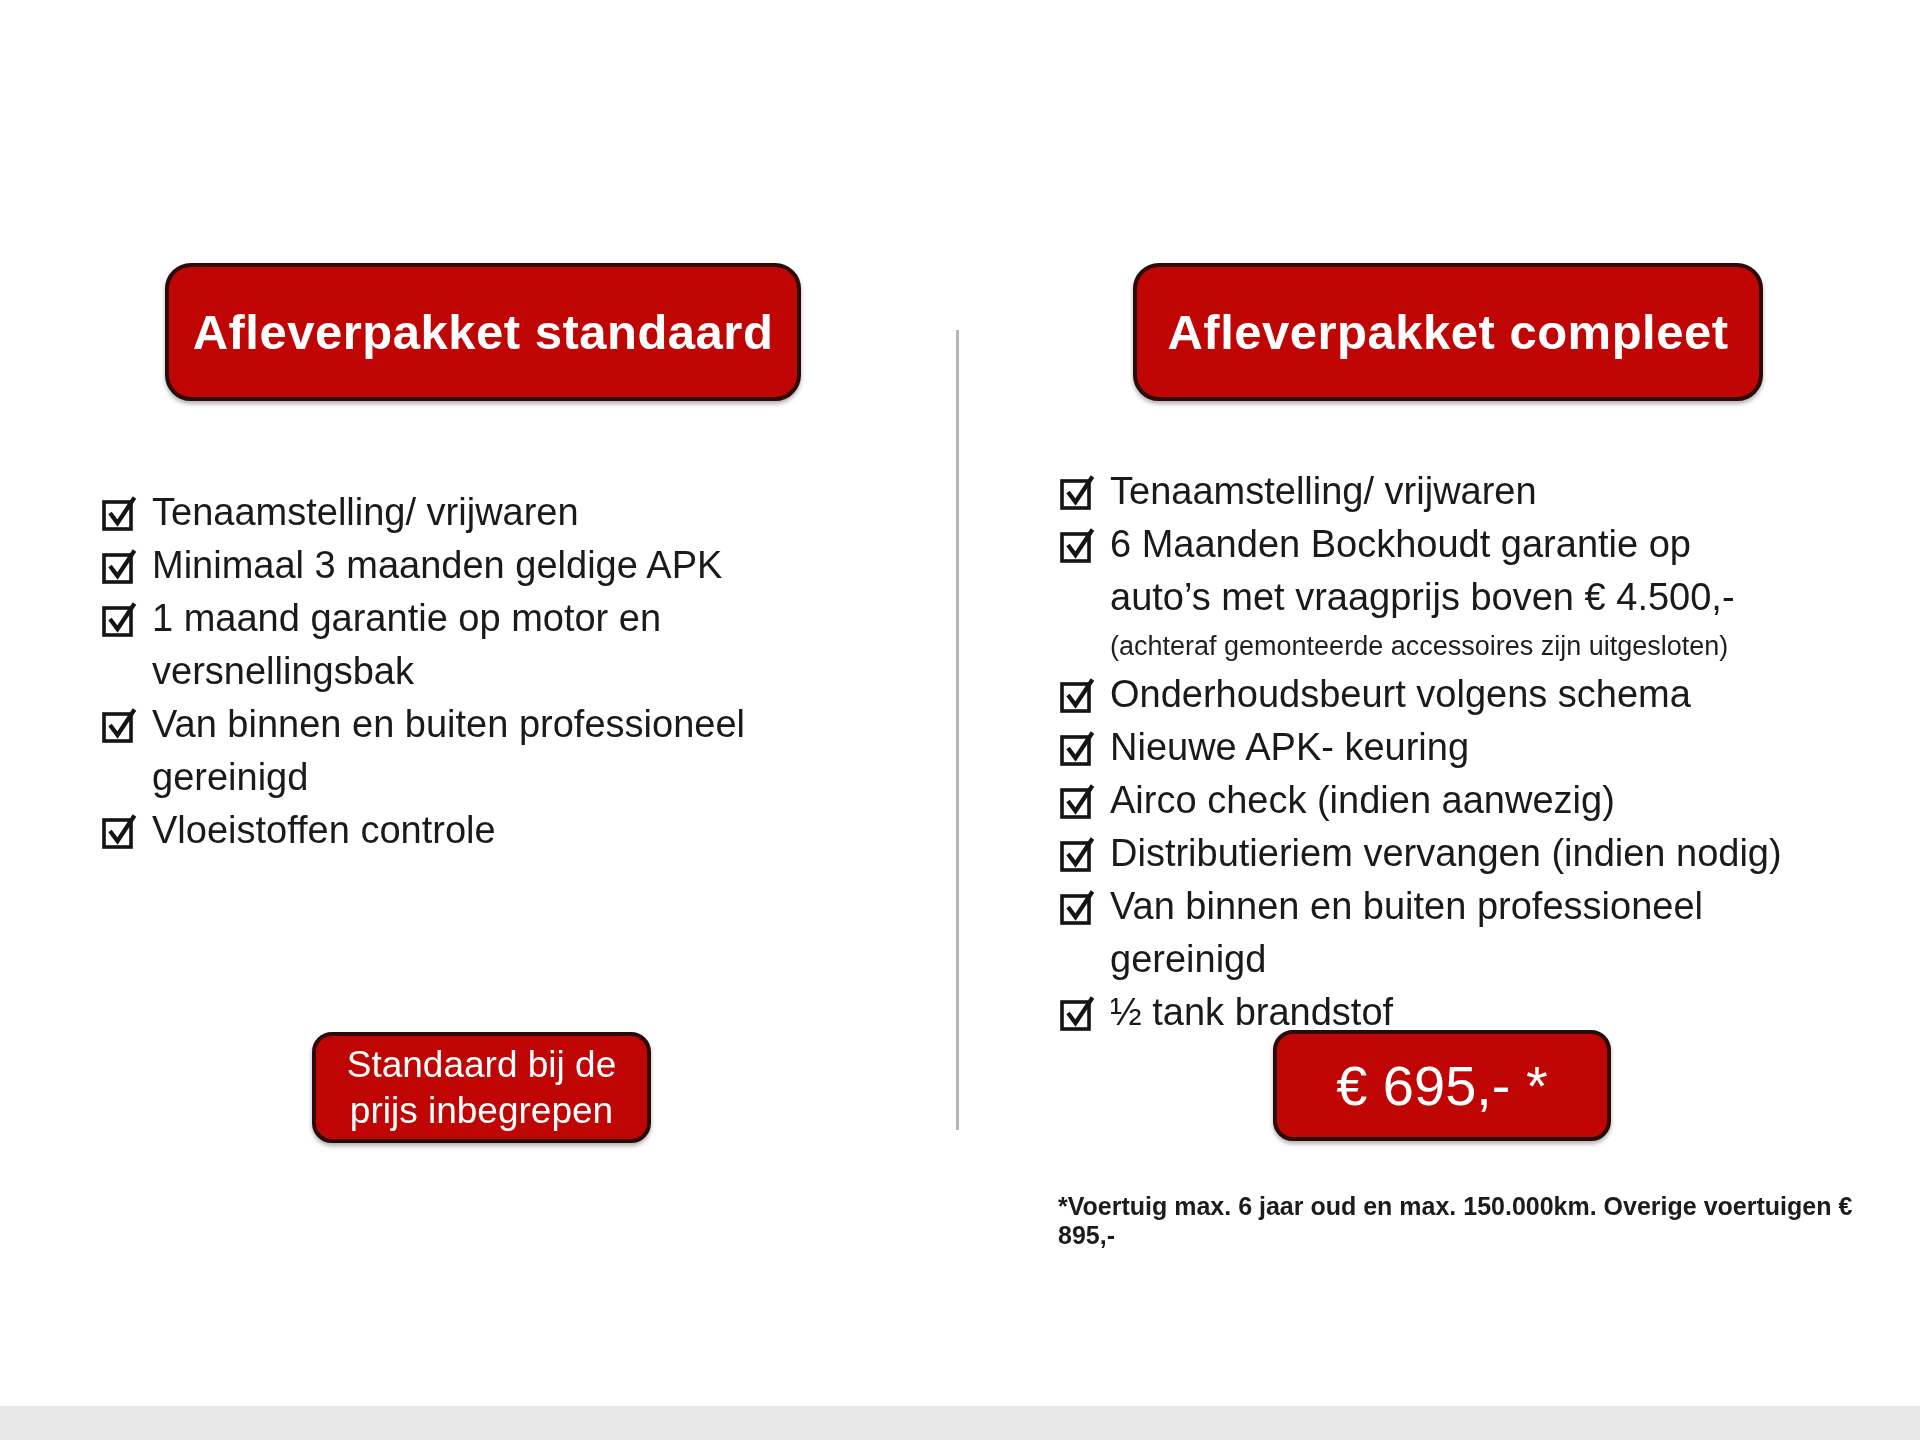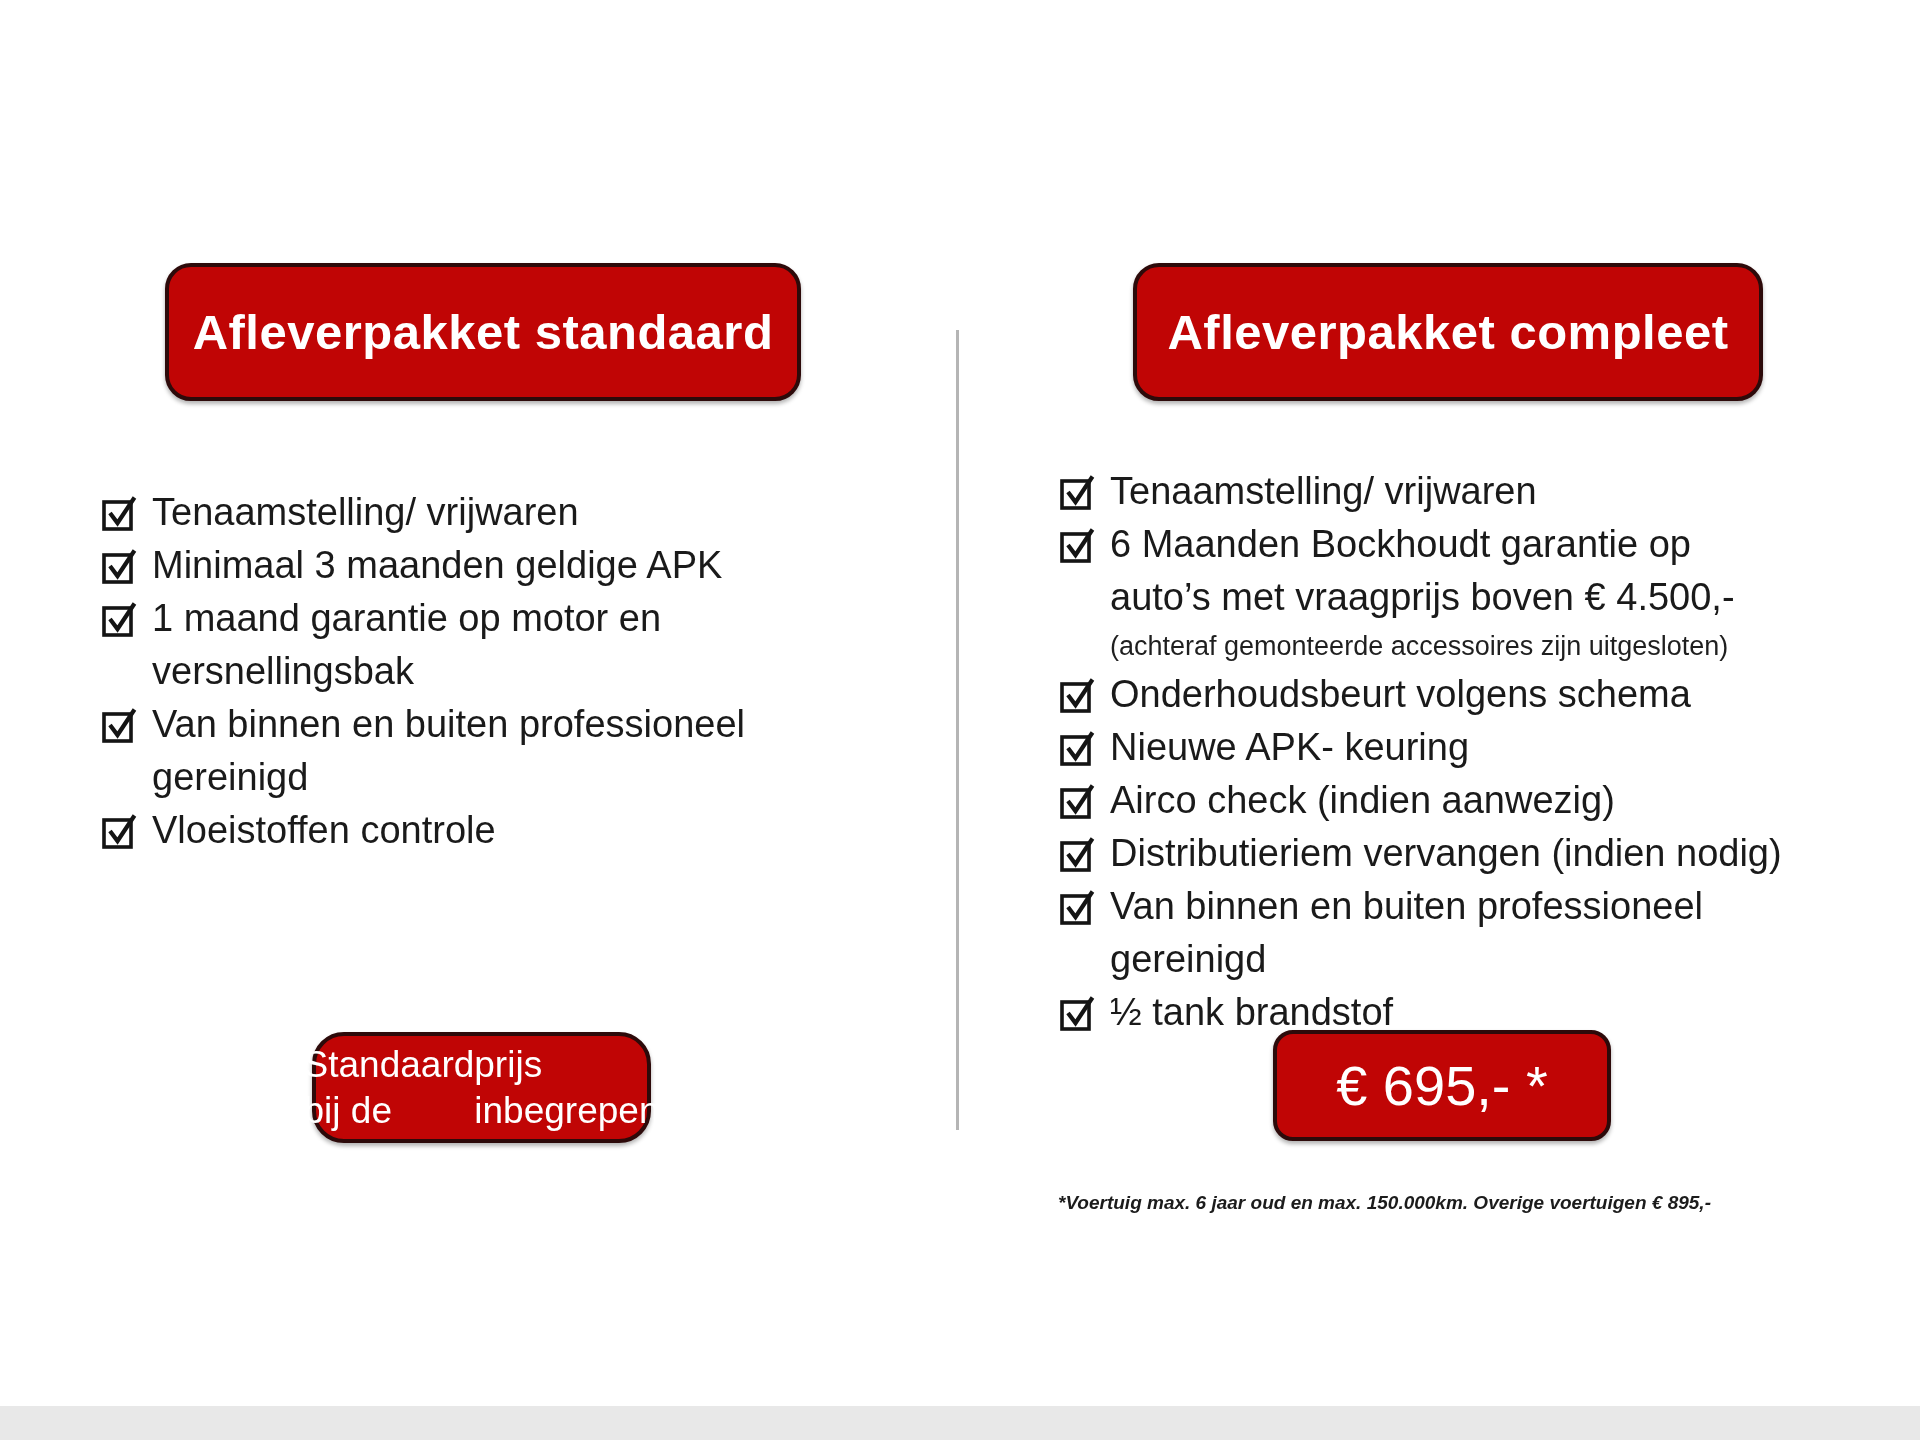--- a/index.html
+++ b/index.html
@@ -75,24 +75,24 @@
 
   
   .badge-small {
     position: absolute;
     left: 312px;
     top: 1032px;
     width: 331px;
     height: 103px;
     background: #c00505;
     border: 4px solid #2d0a0a;
-    border-radius: 32px;
+    border-radius: 20px;
     box-shadow: 0 3px 4px rgba(0,0,0,0.30);
     display: flex;
-    flex-direction: row;
+    flex-direction: column;
     align-items: center;
     justify-content: center;
     color: #ffffff;
     font-size: 37px;
     line-height: 46px;
   }
 
   
   .badge-price {
     position: absolute;
@@ -109,24 +109,23 @@
     justify-content: center;
     color: #ffffff;
     font-size: 56px;
   }
 
   .footnote {
     position: absolute;
     left: 1058px;
     top: 1192px;
     width: 820px;
-    font-size: 19px;
+    font-size: 25px;
     font-weight: bold;
     color: #1c1c1c;
-    font-style: italic;
   }
 </style>
 </head>
 <body>
 
 <div class="slide">
 
   <div class="divider"></div>
 
   <div class="header-btn left">

